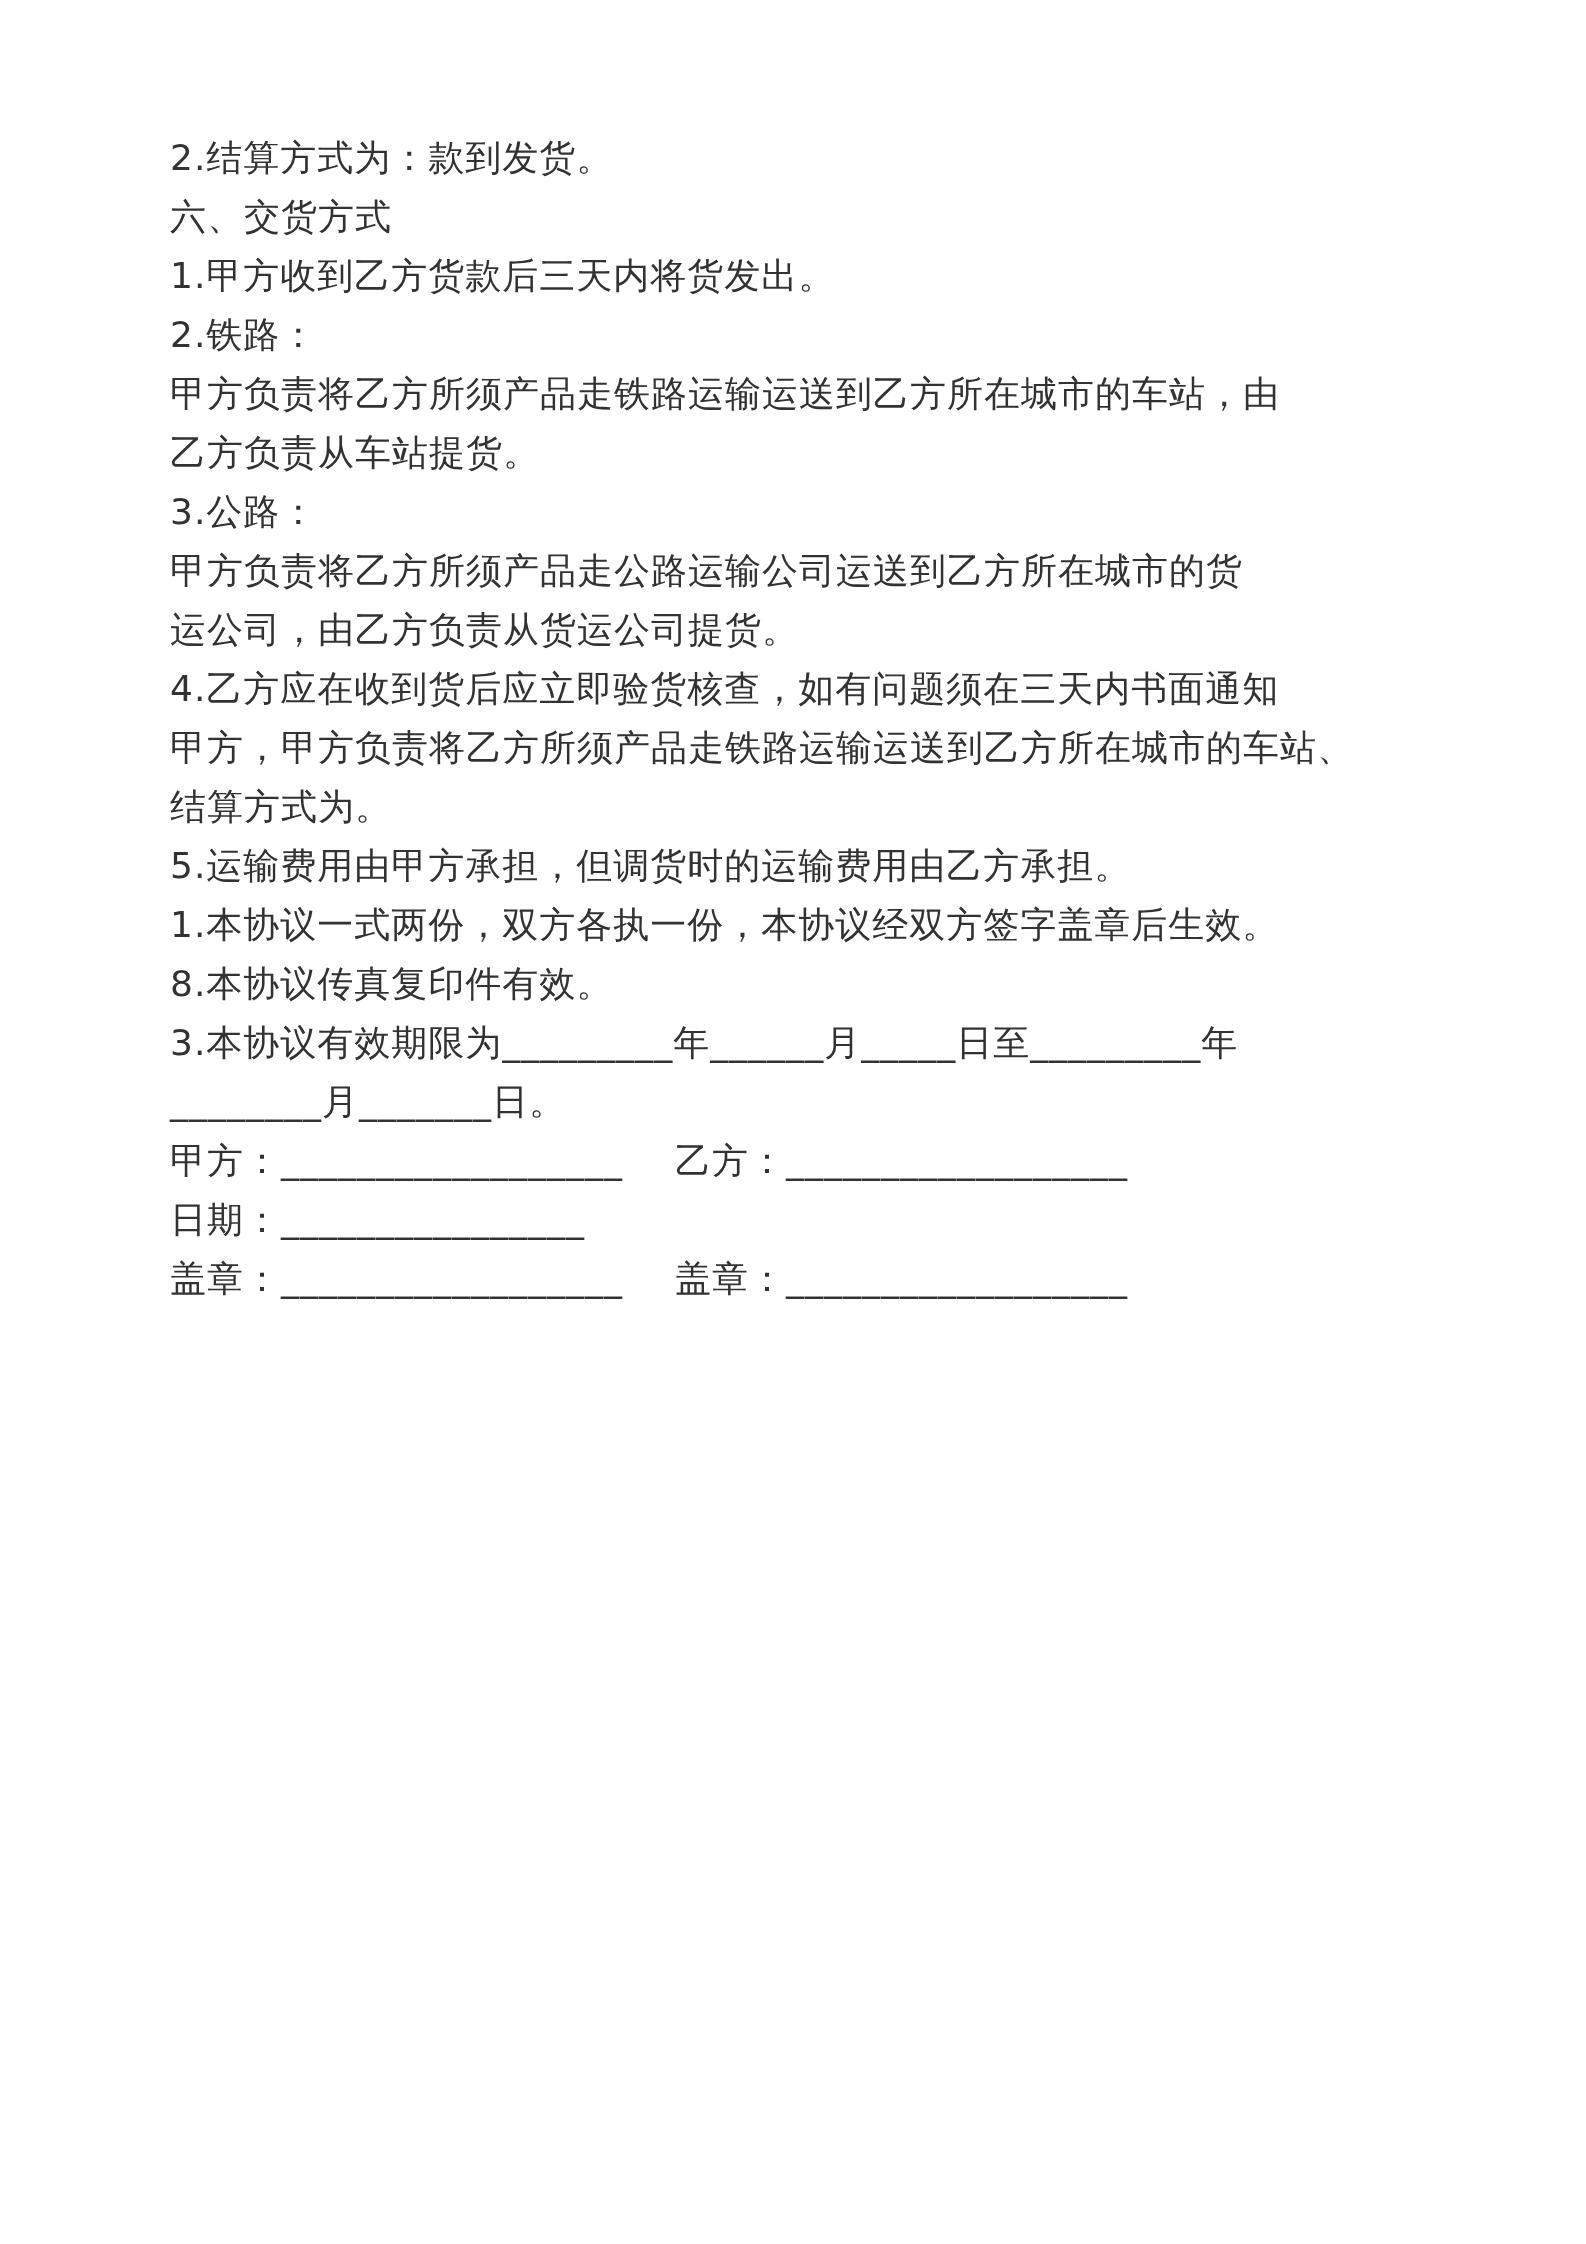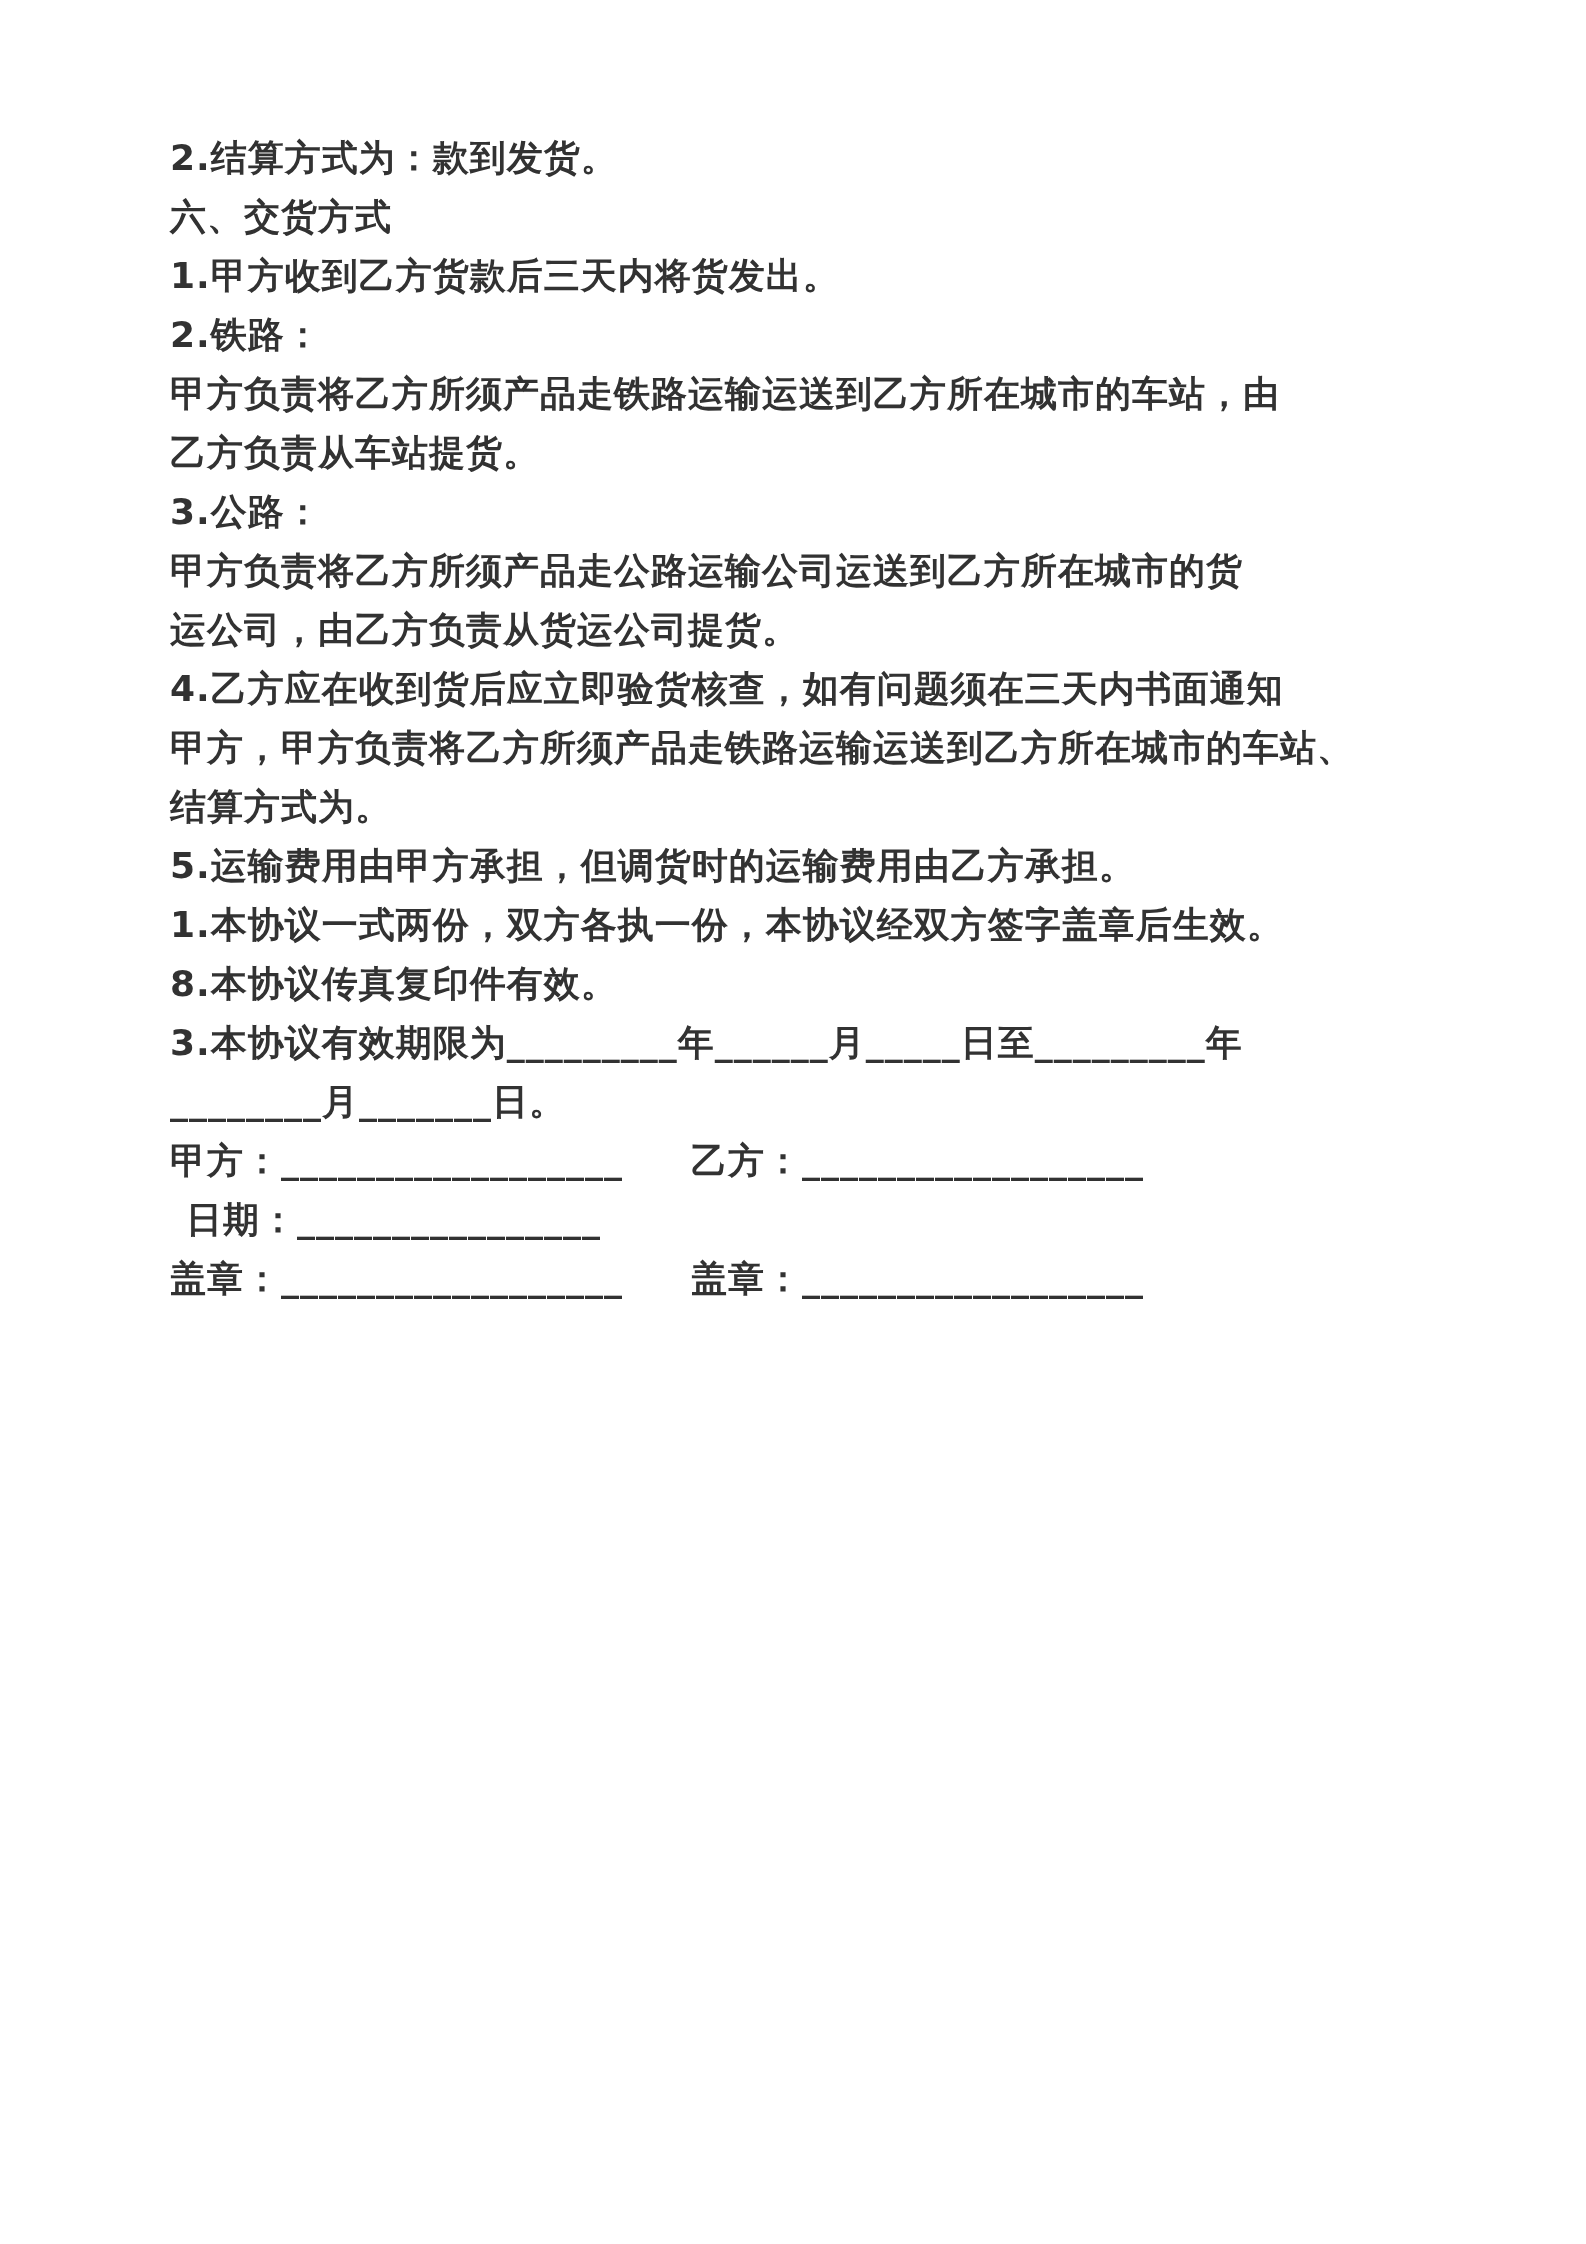--- a/index.html
+++ b/index.html
@@ -10,21 +10,21 @@
   .page {
     position: relative;
     width: 1586px;
     height: 2244px;
     margin: 0 auto;
     background: #ffffff;
     box-sizing: border-box;
     padding: 128px 120px 0 170px;
     overflow: hidden;
     font-family: "DejaVu Sans", "Liberation Sans", sans-serif;
-    font-weight: 700;
+    font-weight: 400;
     color: #323232;
   }
   .line {
     font-size: 36px;
     line-height: 59px;
     height: 59px;
     white-space: pre;
     letter-spacing: 1px;
   }
   .sig-row {
@@ -32,21 +32,20 @@
     align-items: flex-start;
   }
   .sig-left {
     display: inline-block;
     width: 505px;
     white-space: pre;
   }
   .sig-right {
     display: inline-block;
     white-space: pre;
-    margin-left: 16px;
   }
 </style>
 </head>
 <body>
 
 <div class="page">
   <div>
 
     <div class="line">2.结算方式为：款到发货。</div>
     <div class="line">六、交货方式</div>

